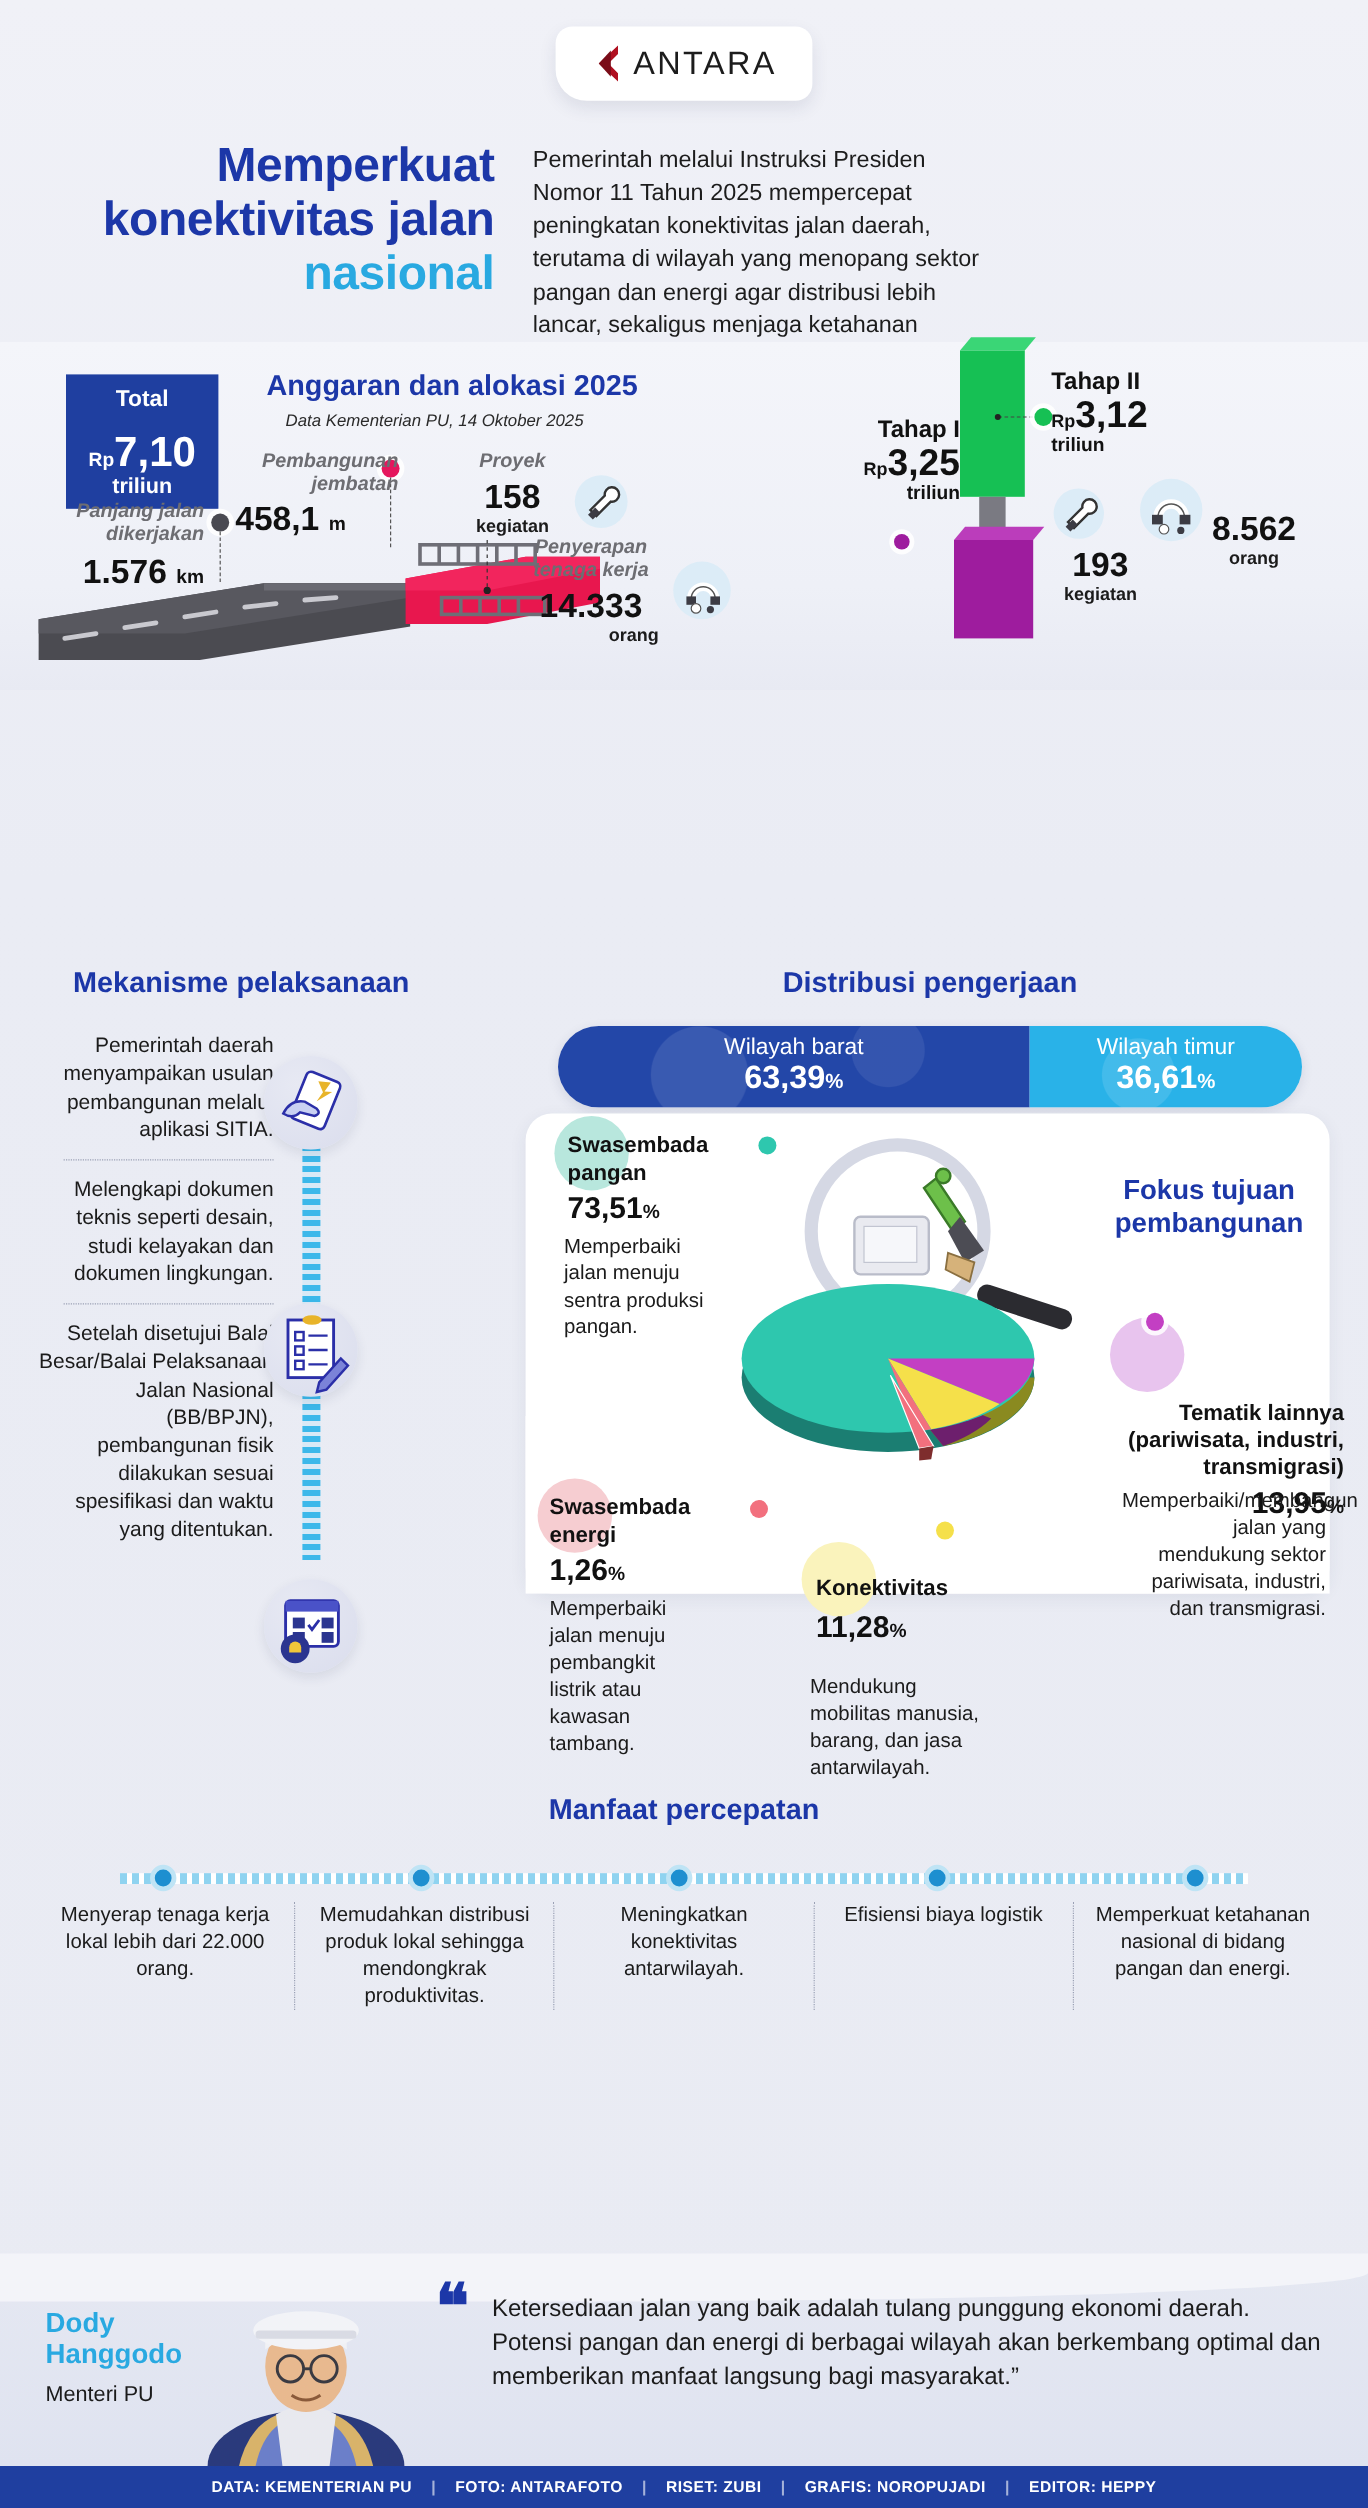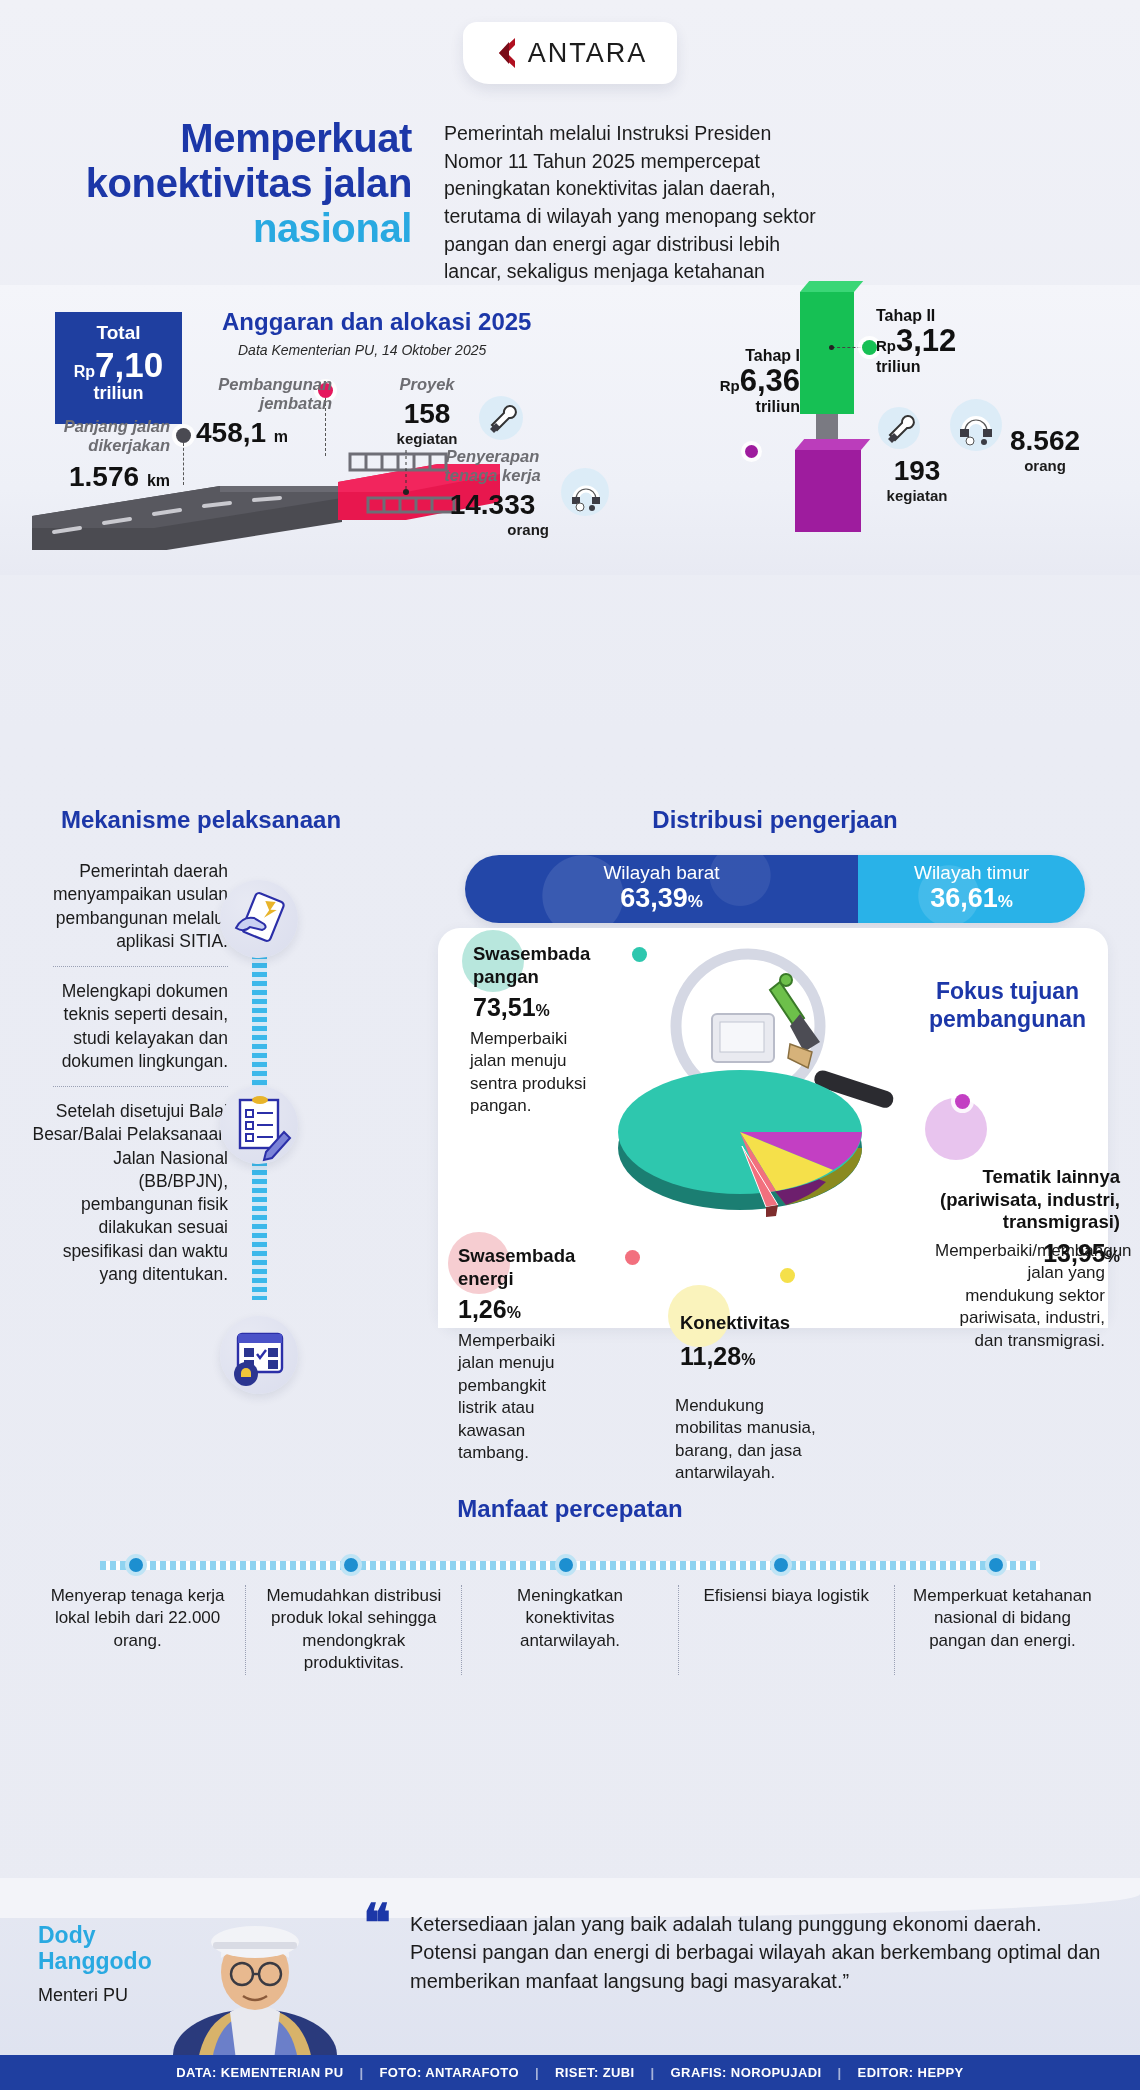--- a/index.html
+++ b/index.html
@@ -31,21 +31,21 @@
       font-size:19.5px; line-height:1.42; color:#1c1c1c; }
 
   
   .band { position:absolute; left:0; top:285px; width:1140px; height:290px; }
   .band-bg { position:absolute; inset:0;
       background:linear-gradient(180deg,#f4f5fa 0%,#eef0f7 70%,#e8eaf3 100%); }
 
   .total-box { position:absolute; left:55px; top:27px; width:127px; height:112px;
       background:#1f3fa0; color:#fff; text-align:center; padding-top:10px; }
   .total-box .t-lbl { font-size:19px; font-weight:bold; }
-  .total-box .t-val { font-size:35px; font-weight:bold; line-height:1.02; margin-top:3px; }
+  .total-box .t-val { font-size:35px; font-weight:bold; line-height:1.02; margin-top:15px; }
   .total-box .t-val sup { font-size:16px; vertical-align:baseline; }
   .total-box .t-unit { font-size:18px; font-weight:bold; }
 
   .sec-title { position:absolute; left:222px; top:23px; width:420px;
       font-size:24px; font-weight:bold; color:#1c37a8; }
   .sec-sub { position:absolute; left:238px; top:57px; width:420px;
       font-size:14px; font-style:italic; color:#2a2a2a; }
 
   
   .road { position:absolute; left:32px; top:185px; width:310px; height:80px; }
@@ -67,21 +67,21 @@
   .bar-green { position:absolute; left:800px; top:7px; width:54px; height:122px; background:#16c054; }
   .bar-green:after { content:""; position:absolute; left:0; top:-11px; width:54px; height:11px;
       background:#3ad676; transform:skewX(-40deg); transform-origin:bottom left; }
   .bar-stem { position:absolute; left:816px; top:129px; width:22px; height:40px; background:#7a7a82; }
   .bar-purple { position:absolute; left:795px; top:165px; width:66px; height:82px; background:#9e1c9e; }
   .bar-purple:after { content:""; position:absolute; left:0; top:-11px; width:66px; height:11px;
       background:#bb3dbb; transform:skewX(-40deg); transform-origin:bottom left; }
 
   .tahap1 { position:absolute; left:660px; top:62px; width:140px; text-align:right; }
   .tahap2 { position:absolute; left:876px; top:22px; width:160px; text-align:left; }
-  .tahap-lbl { font-size:16px; font-weight:bold; color:#111; }
+  .tahap-lbl { font-size:20px; font-weight:bold; color:#111; }
   .tahap-val { font-size:31px; font-weight:bold; color:#111; line-height:1.05; }
   .tahap-val sup { font-size:15px; vertical-align:baseline; }
   .tahap-unit { font-size:16px; font-weight:bold; color:#111; }
 
   .stat-193 { position:absolute; left:862px; top:170px; width:110px; text-align:center; }
   .stat-8562 { position:absolute; left:980px; top:140px; width:130px; text-align:center; }
 
   
   .h2-mek { position:absolute; left:36px; top:806px; width:330px; text-align:center;
       font-size:24px; font-weight:bold; color:#1c37a8; }
@@ -280,21 +280,21 @@
       <circle cx="32" cy="41" r="3" fill="#3c3c44"></circle>
     </svg>
 
     <div class="bar-green"></div>
     <div class="bar-stem"></div>
     <div class="bar-purple"></div>
 
     <div class="tahap1">
       <div class="tahap-lbl">Tahap I</div>
       <div class="tahap-val">
-        <sup>Rp</sup><span>6,36</span>
+        <sup>Rp</sup><span>3,25</span>
       </div>
       <div class="tahap-unit">triliun</div>
     </div>
 
     <div style="position:absolute; left:832px; top:62px; width:44px; height:1px; border-top:1px dashed #444;"></div>
     <div class="dot dot-ring" style="left:862px; top:55px; width:15px; height:15px; background:#16c054;"></div>
     <div class="dot" style="left:829px; top:60px; width:5px; height:5px; background:#222;"></div>
 
     <div class="tahap2">
       <div class="tahap-lbl">Tahap II</div>

